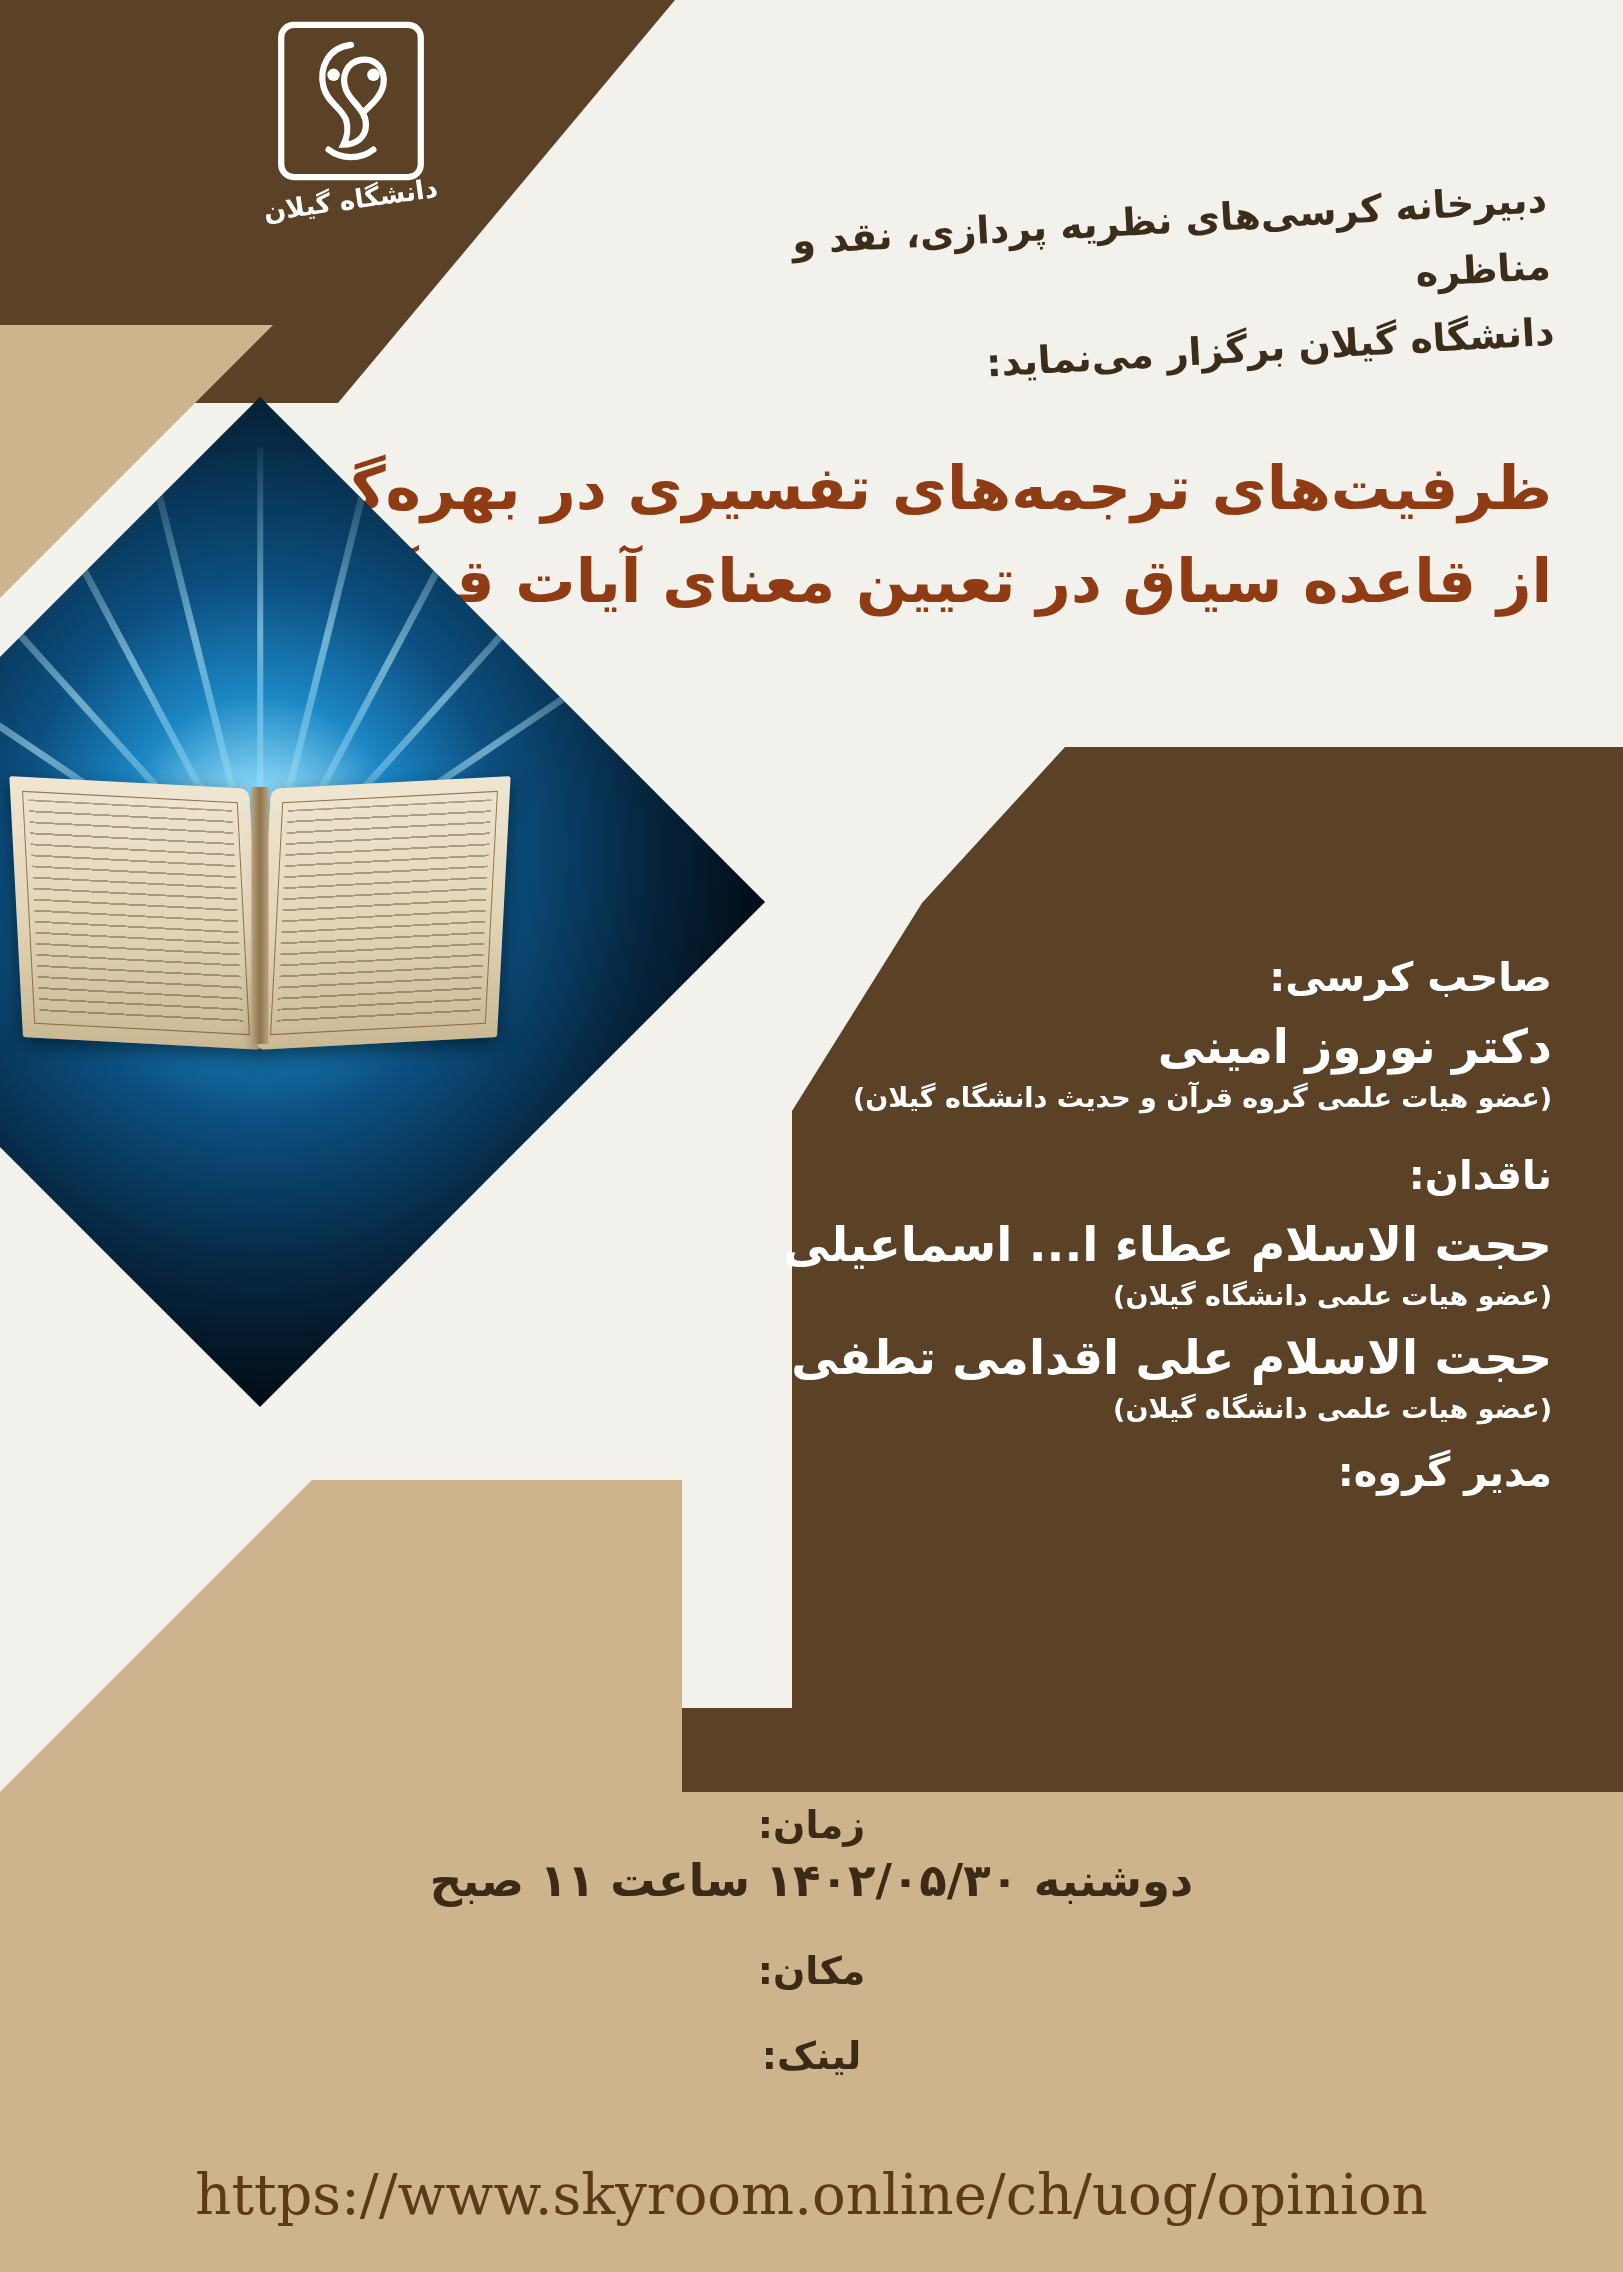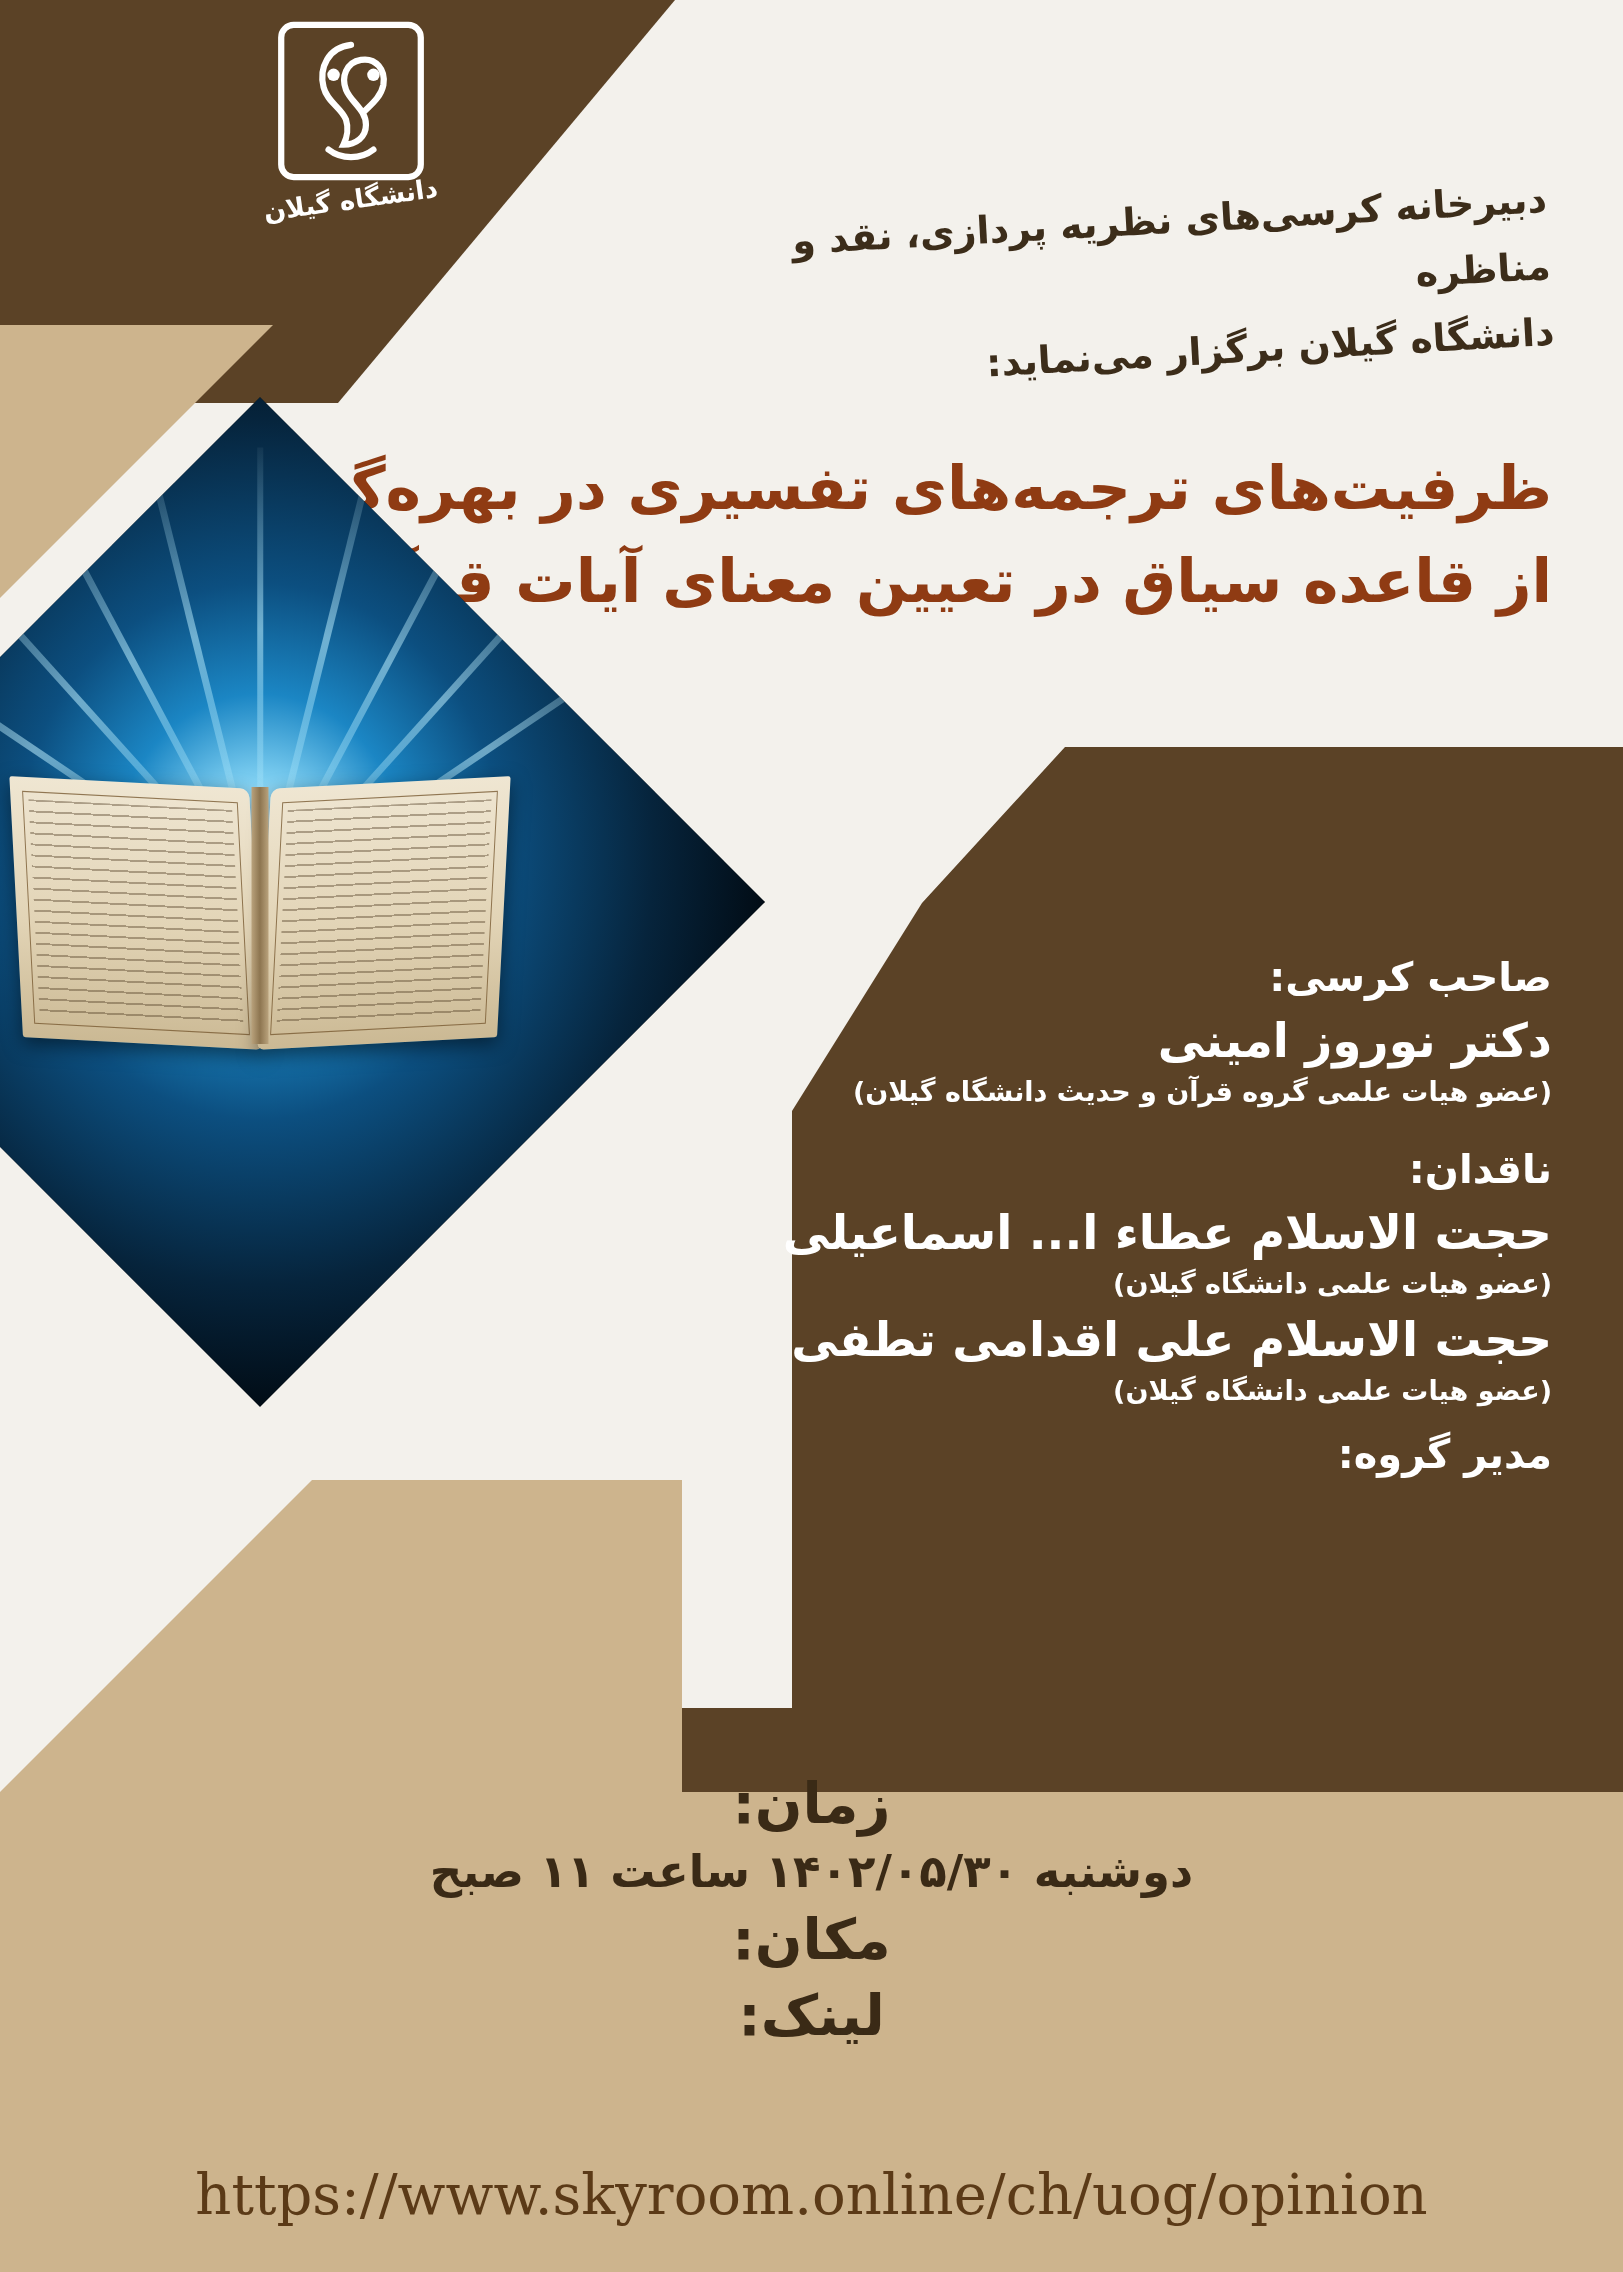--- a/index.html
+++ b/index.html
@@ -212,42 +212,43 @@
     color: #ffffff;
   }
   .info-label {
     font-size: 40px;
     font-weight: 700;
     margin-top: 25px;
   }
   .info-name {
     font-size: 47px;
     font-weight: 700;
-    margin-top: 13px;
+    margin-top: 19px;
   }
   .info-sub {
     font-size: 27px;
     font-weight: 700;
     margin-top: 8px;
   }
   .gap-block { margin-top: 39px; }
 
   
   .bottom-details {
     position: absolute;
     top: 1766px;
     left: 0;
     width: 1623px;
     text-align: center;
     color: #3a2a16;
   }
   .bd-label {
-    font-size: 56px;
+    font-size: 38px;
     font-weight: 700;
     line-height: 1.35;
+    margin-top: 34px;
   }
   .bd-value {
     font-size: 45px;
     font-weight: 700;
     line-height: 1.35;
   }
   .link {
     position: absolute;
     top: 2162px;
     left: 0;

